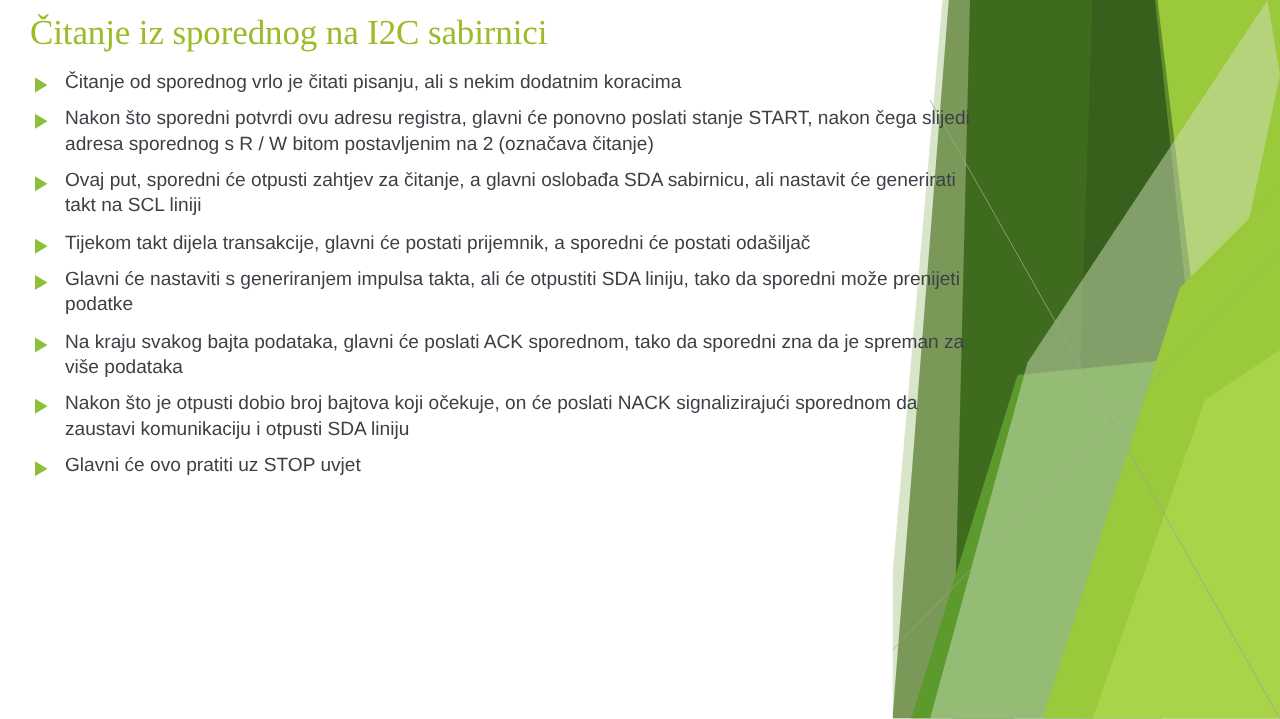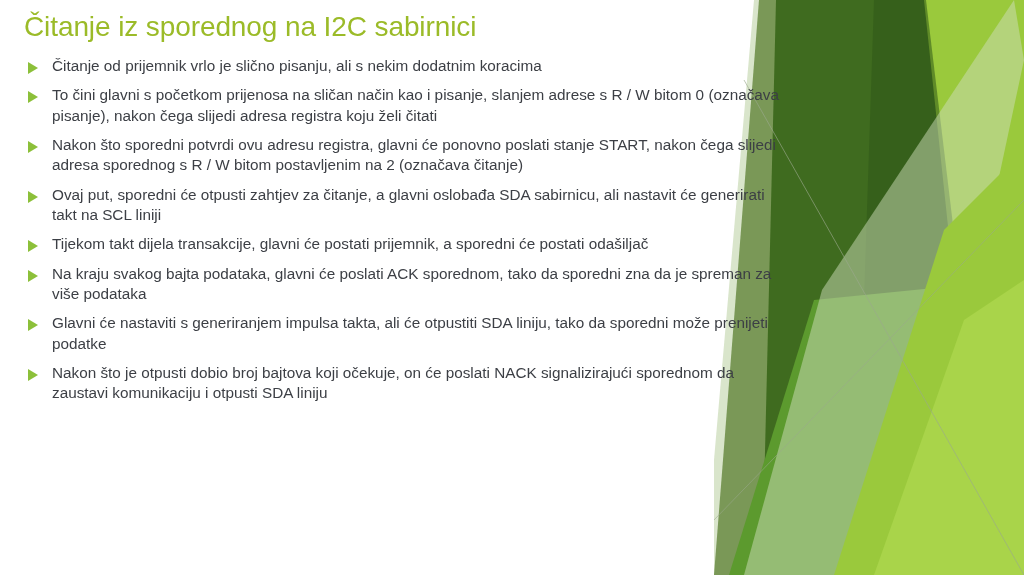--- a/index.html
+++ b/index.html
@@ -49,21 +49,21 @@
   .title-area {
     position: absolute;
     left: 24px;
     top: 4px;
     width: 760px;
     height: 46px;
     display: flex;
     align-items: center;
   }
   .slide-title {
-    font-family: Liberation Sans, sans-serif;
+    font-family: Liberation Serif, serif;
     font-size: 28px;
     font-weight: 400;
     color: #9bbb28;
     letter-spacing: -0.1px;
     line-height: 1.1;
     white-space: nowrap;
   }
 
   
   .body-area {
@@ -136,30 +136,24 @@
   <div class="title-area">
     <div class="slide-title">Čitanje iz sporednog na I2C sabirnici</div>
   </div>
 
   <div class="body-area">
 
     <div class="bullet-row">
       <span class="bullet-marker">
           <span class="tri"></span>
         </span>
-      <span class="bullet-text">Čitanje od prijemnik vrlo je slično pisanju, ali s nekim dodatnim koracima</span>
-    </div>
-
-
-    <div class="bullet-row">
-      <span class="bullet-marker">
-          <span class="tri"></span>
-        </span>
-      <span class="bullet-text">To čini glavni s početkom prijenosa na sličan način kao i pisanje, slanjem adrese s R / W bitom 0 (označava pisanje), nakon čega slijedi adresa registra koju želi čitati</span>
-    </div>
+      <span class="bullet-text">Čitanje od sporednog vrlo je čitati pisanju, ali s nekim dodatnim koracima</span>
+    </div>
+
+
 
     <div class="bullet-row">
       <span class="bullet-marker">
           <span class="tri"></span>
         </span>
       <span class="bullet-text">Nakon što sporedni potvrdi ovu adresu registra, glavni će ponovno poslati stanje START, nakon čega slijedi adresa sporednog s R / W bitom postavljenim na 2 (označava čitanje)</span>
     </div>
 
     <div class="bullet-row">
       <span class="bullet-marker">
@@ -172,33 +166,39 @@
       <span class="bullet-marker">
           <span class="tri"></span>
         </span>
       <span class="bullet-text">Tijekom takt dijela transakcije, glavni će postati prijemnik, a sporedni će postati odašiljač</span>
     </div>
 
     <div class="bullet-row">
       <span class="bullet-marker">
           <span class="tri"></span>
         </span>
+      <span class="bullet-text">Glavni će nastaviti s generiranjem impulsa takta, ali će otpustiti SDA liniju, tako da sporedni može prenijeti podatke</span>
+    </div>
+
+    <div class="bullet-row">
+      <span class="bullet-marker">
+          <span class="tri"></span>
+        </span>
       <span class="bullet-text">Na kraju svakog bajta podataka, glavni će poslati ACK sporednom, tako da sporedni zna da je spreman za više podataka</span>
     </div>
 
     <div class="bullet-row">
       <span class="bullet-marker">
           <span class="tri"></span>
         </span>
-      <span class="bullet-text">Glavni će nastaviti s generiranjem impulsa takta, ali će otpustiti SDA liniju, tako da sporedni može prenijeti podatke</span>
-    </div>
-
-    <div class="bullet-row">
-      <span class="bullet-marker">
-          <span class="tri"></span>
-        </span>
       <span class="bullet-text">Nakon što je otpusti dobio broj bajtova koji očekuje, on će poslati NACK signalizirajući sporednom da zaustavi komunikaciju i otpusti SDA liniju</span>
     </div>
 
+    <div class="bullet-row">
+      <span class="bullet-marker">
+          <span class="tri"></span>
+        </span>
+      <span class="bullet-text">Glavni će ovo pratiti uz STOP uvjet</span>
+    </div>
 
   </div>
 
 </div>
 
 </body></html>

